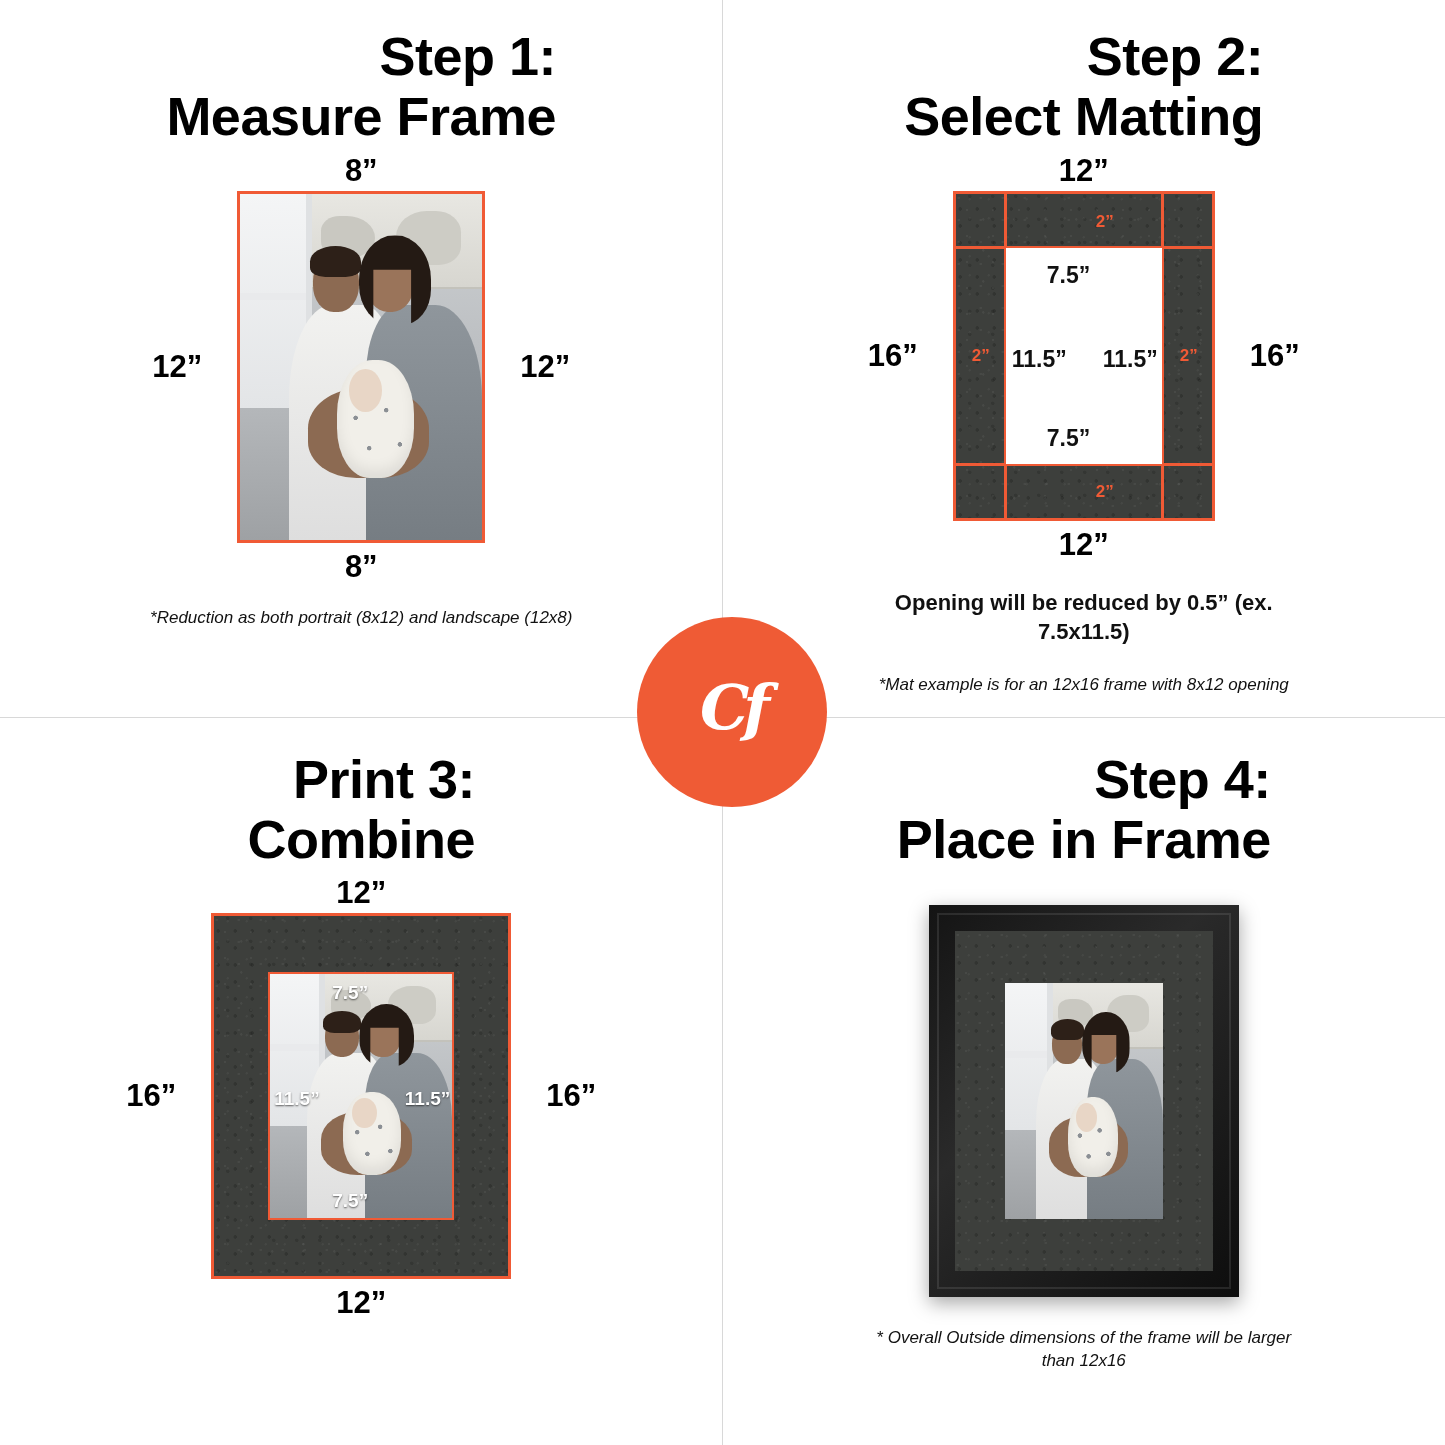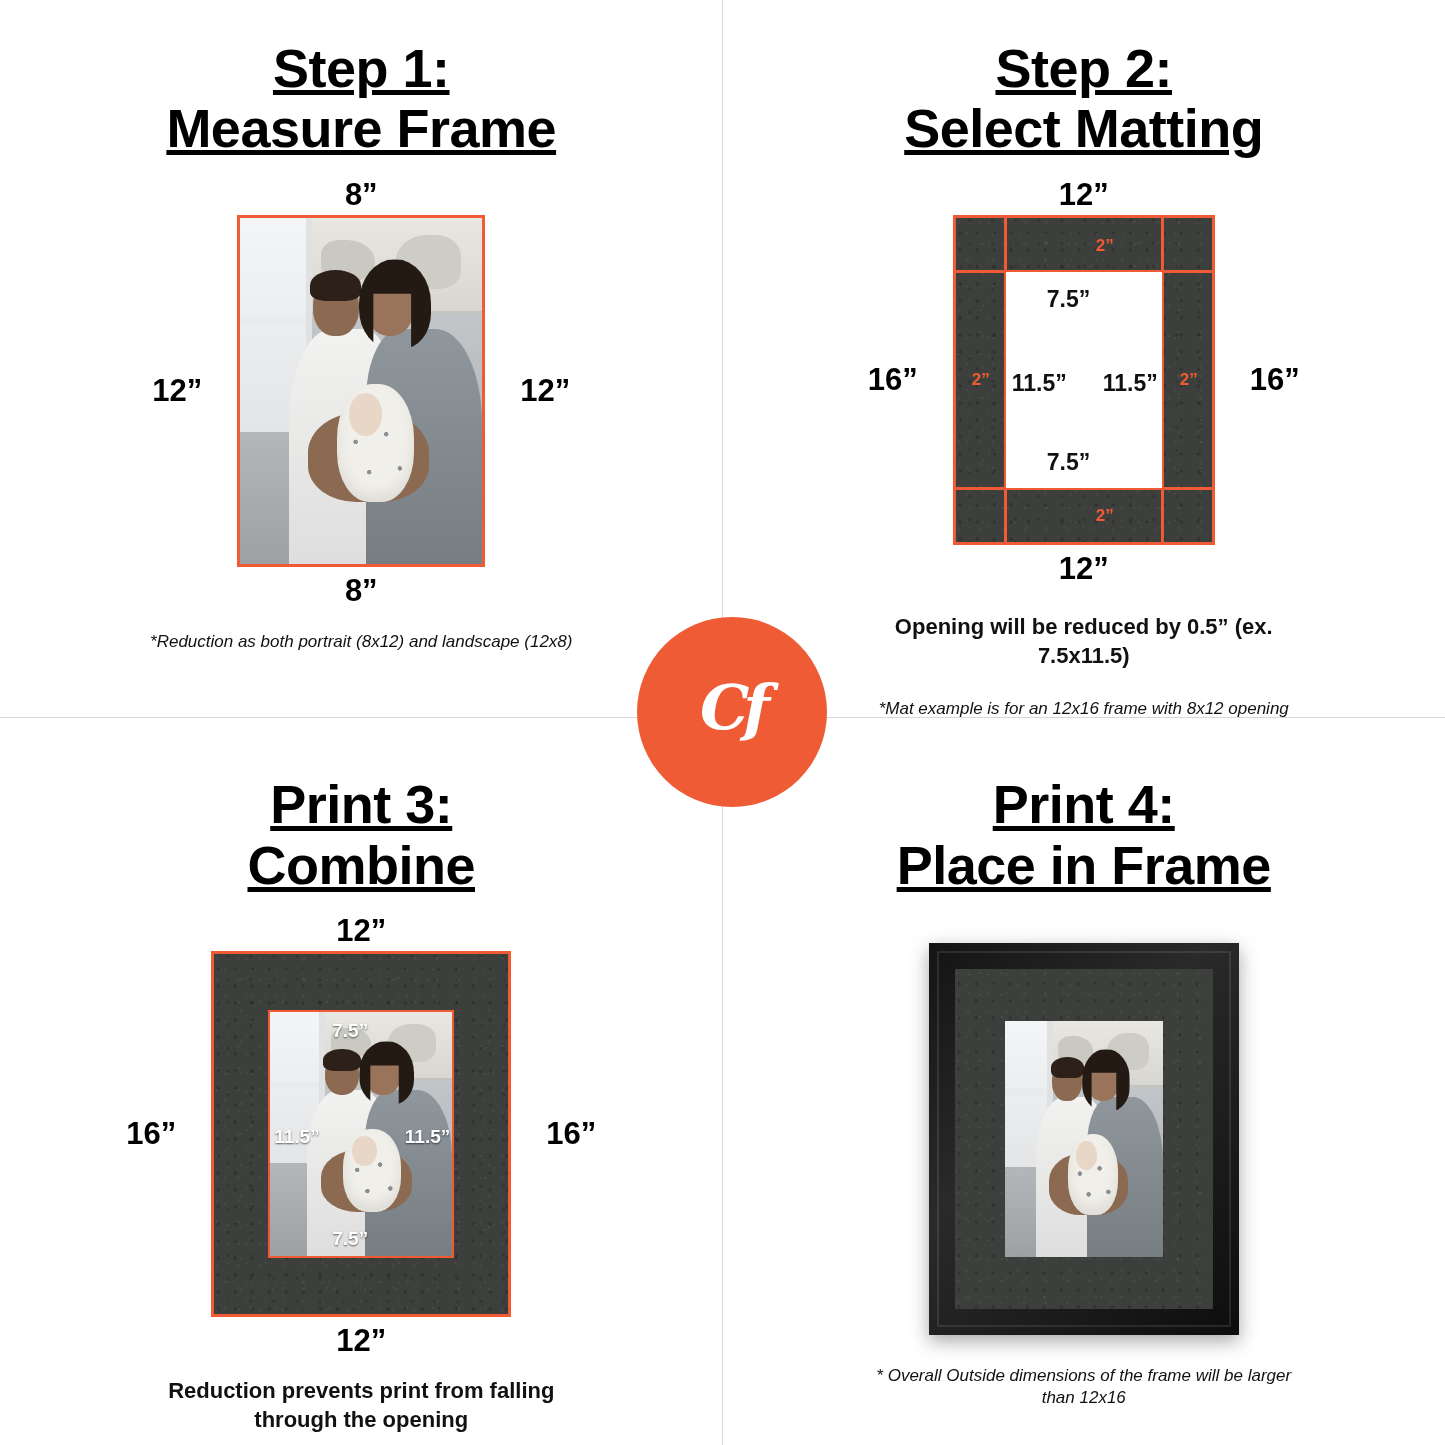--- a/index.html
+++ b/index.html
@@ -47,25 +47,24 @@
     flex-direction: column;
     align-items: center;
     box-sizing: border-box;
     padding: 26px 30px 16px 30px;
   }
 
   .step-title {
     font-weight: bold;
     font-size: 54px;
     line-height: 1.12;
-    text-align: center;
+    text-align: right;
     letter-spacing: -0.5px;
     color: #000;
-    margin: 12px;
-    text-decoration: underline;
+    margin: 0;
   }
   .step-title .l2 { display: block; }
 
   
   .dim {
     font-weight: bold;
     font-size: 31px;
     color: #000;
     letter-spacing: 0px;
   }
@@ -418,26 +417,25 @@
         <span class="lbl lbl-wh" style="left:118px;bottom:64px;">7.5”</span>
         <span class="lbl lbl-wh" style="left:60px;top:172px;">11.5”</span>
         <span class="lbl lbl-wh" style="right:58px;top:172px;">11.5”</span>
       </div>
 
       <div class="side-dim dim">16”</div>
     </div>
 
     <div class="dim" style="margin-top:6px;">12”</div>
 
-    <div class="caption" style="max-width:420px;margin-top:18px;">Reduction prevents print from falling through the opening</div>
   </section>
 
   <section class="quad">
     <h2 class="step-title">
-      <span>Print 4:</span>
+      <span>Step 4:</span>
       <span class="l2">Place in Frame</span>
     </h2>
 
     <div class="wood-frame" style="margin-top:36px;width:310px;height:392px;">
       <div class="frame-mat" style="width:258px;height:340px;box-sizing:border-box;">
         <div class="frame-photo" style="width:158px;height:236px;">
           <div class="photo">
             <div class="ph-wall"></div>
             <div class="ph-map"></div>
             <div class="ph-window"></div>

